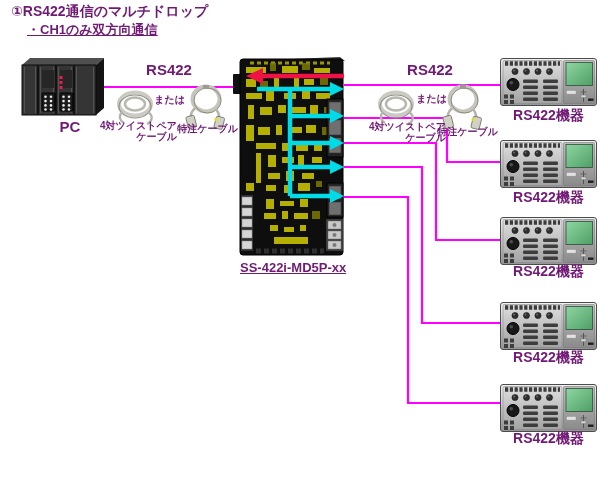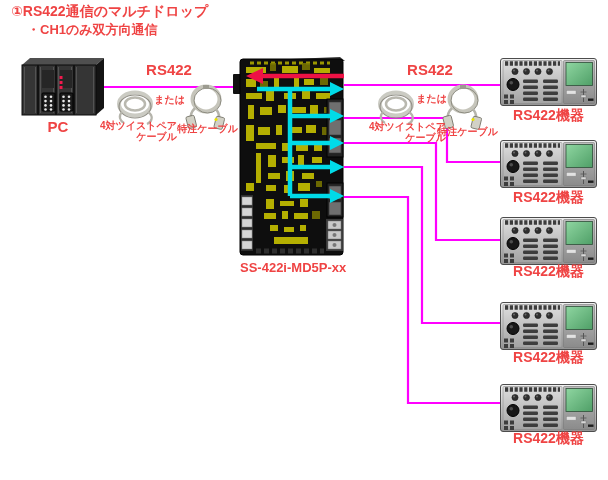--- a/index.html
+++ b/index.html
@@ -1,21 +1,21 @@
 <!DOCTYPE html>
 <html><head>
 <meta charset="utf-8">
 <style>
   html,body{margin:0;padding:0;background:#fff;}
   #stage{position:relative;width:608px;height:480px;background:#fff;overflow:hidden;
          font-family:"Liberation Sans","DejaVu Sans",sans-serif;}
   #gfx{position:absolute;left:0;top:0;}
-  .lbl{position:absolute;color:#ef4444;font-weight:bold;white-space:nowrap;line-height:1.12;}
+  .lbl{position:absolute;color:#701a75;font-weight:bold;white-space:nowrap;line-height:1.12;}
   .ctr{text-align:center;}
-  .t14{font-size:14px;} .t13{font-size:13px;} .t15{font-size:15px;}
+  .t14{font-size:14px;} .t13{font-size:13px;text-decoration:underline;} .t15{font-size:15px;}
   .t10{font-size:10px;text-align:right;}
 </style>
 </head>
 <body>
 
 <div id="stage">
 
   <svg id="gfx" width="608" height="480" viewBox="0 0 608 480">
     <defs>
       <linearGradient id="gBody" x1="0" y1="0" x2="0" y2="1">
@@ -278,21 +278,21 @@
     <use href="#sym-instrument" x="500" y="58"></use>
     <use href="#sym-instrument" x="500" y="140"></use>
     <use href="#sym-instrument" x="500" y="217"></use>
     <use href="#sym-instrument" x="500" y="302"></use>
     <use href="#sym-instrument" x="500" y="384"></use>
   </svg>
 
   <div class="lbl t14" style="left:11px;top:4px;">①RS422通信のマルチドロップ</div>
   <div class="lbl t13" style="left:27px;top:23px;">・CH1のみ双方向通信</div>
 
-  <div class="lbl t15 ctr" style="left:36px;top:119px;width:44px;">PC</div>
+  <div class="lbl t15 ctr" style="left:48px;top:119px;width:44px;">PC</div>
 
   <div class="lbl t15 ctr" style="left:130px;top:62px;width:78px;">RS422</div>
   <div class="lbl t10 ctr" style="left:149px;top:94px;width:36px;">または</div>
   <div class="lbl t10 ctr" style="left:99px;top:120px;width:78px;">4対ツイストペア</div>
   <div class="lbl t10 ctr" style="left:99px;top:131px;width:78px;">ケーブル</div>
   <div class="lbl t10 ctr" style="left:172px;top:123px;width:66px;">特注ケーブル</div>
 
   <div class="lbl t15 ctr" style="left:391px;top:62px;width:78px;">RS422</div>
   <div class="lbl t10 ctr" style="left:411px;top:93px;width:36px;">または</div>
   <div class="lbl t10 ctr" style="left:366px;top:121px;width:80px;">4対ツイストペア</div>

